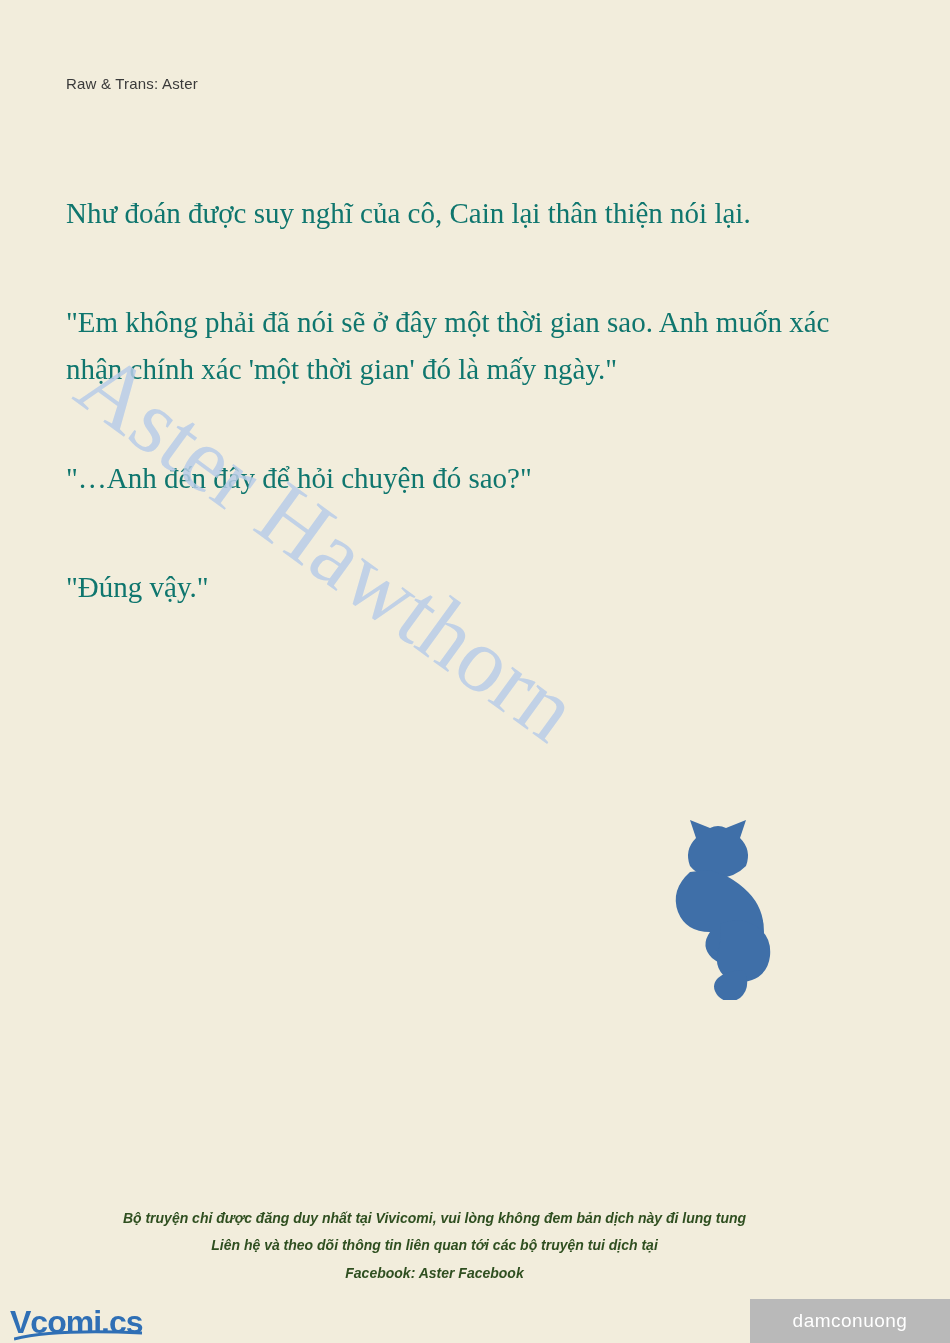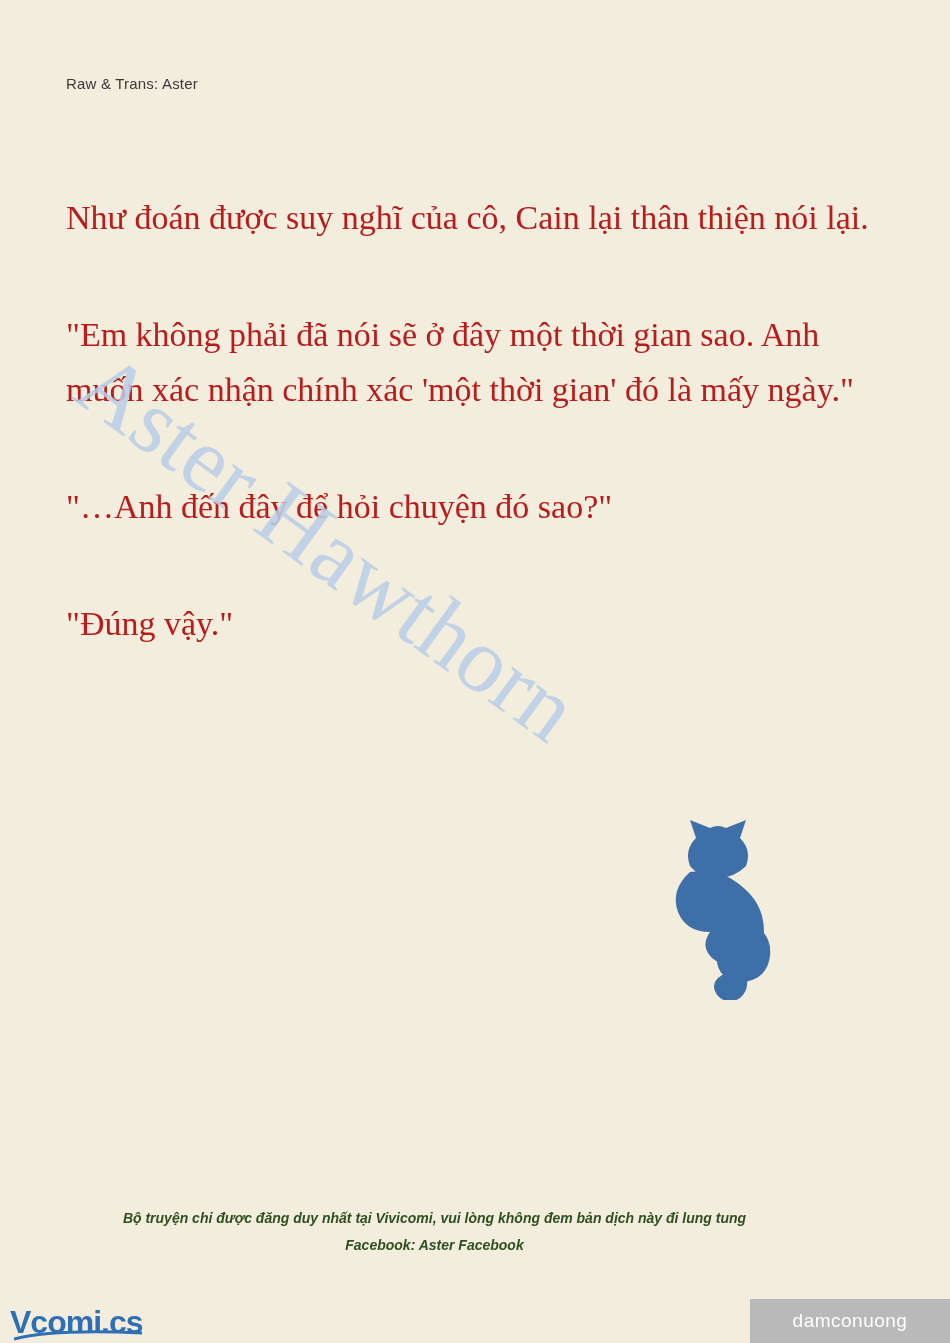--- a/index.html
+++ b/index.html
@@ -29,23 +29,23 @@
     color: #3a3a3a;
     letter-spacing: 0.2px;
     margin-top: 19px;
   }
   .body-text {
     position: absolute;
     top: 190px;
     left: 66px;
     width: 820px;
     font-family: "Liberation Serif", serif;
-    font-size: 34px;
+    font-size: 29px;
     line-height: 1.62;
-    color: #b91c1c;
+    color: #0f766e;
   }
   .para {
     margin: 0 0 62px 0;
   }
   .para:last-child {
     margin-bottom: 0;
   }
   .watermark {
     position: absolute;
     top: 330px;
@@ -151,20 +151,21 @@
         <path d="M36 18 L30 0 L50 8 Q58 4 66 8 L86 0 L80 18 Q92 30 86 46 Q74 58 58 58 Q40 58 30 46 Q24 30 36 18 Z"></path>
         <path d="M30 52 Q10 70 18 92 Q26 112 50 112 Q40 126 52 138 Q66 150 86 142 Q104 134 104 112 Q104 88 88 72 Q70 54 48 50 Z"></path>
         <path d="M60 104 Q80 96 96 106 Q112 116 110 136 Q108 154 92 160 Q76 166 64 156 Q54 146 58 132 Q62 118 60 104 Z"></path>
         <path d="M84 150 Q92 168 80 178 Q68 186 58 176 Q50 166 58 158 Q68 150 84 150 Z"></path>
       </g>
     </svg>
   </div>
 
   <div class="footer-note">
     <div>Bộ truyện chỉ được đăng duy nhất tại Vivicomi, vui lòng không đem bản dịch này đi lung tung</div>
+    <div>Liên hệ và theo dõi thông tin liên quan tới các bộ truyện tui dịch tại</div>
     <div>Facebook: Aster Facebook</div>
   </div>
 
   <div class="bottom-bar">
     <div class="logo"><span>Vcomi</span><span class="tld">.cs</span></div>
     <svg class="logo-swoosh" viewBox="0 0 130 14" width="130" height="14" aria-hidden="true">
       <path d="M0 10 Q40 0 128 4" stroke="#2f6fb5" stroke-width="3" fill="none"></path>
     </svg>
     <div class="badge">damconuong</div>
   </div>

